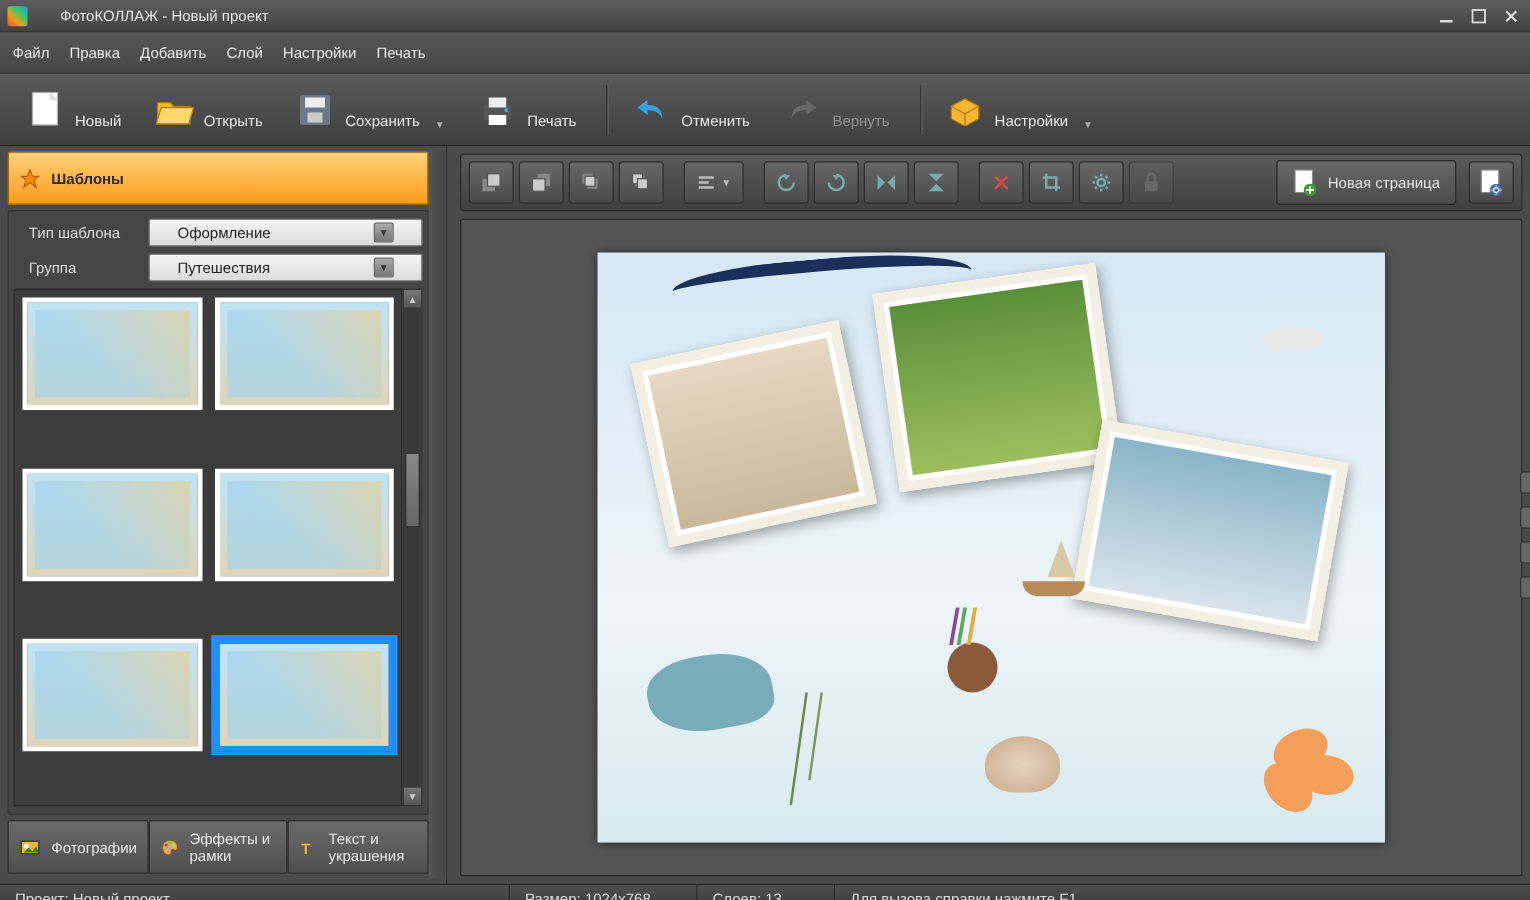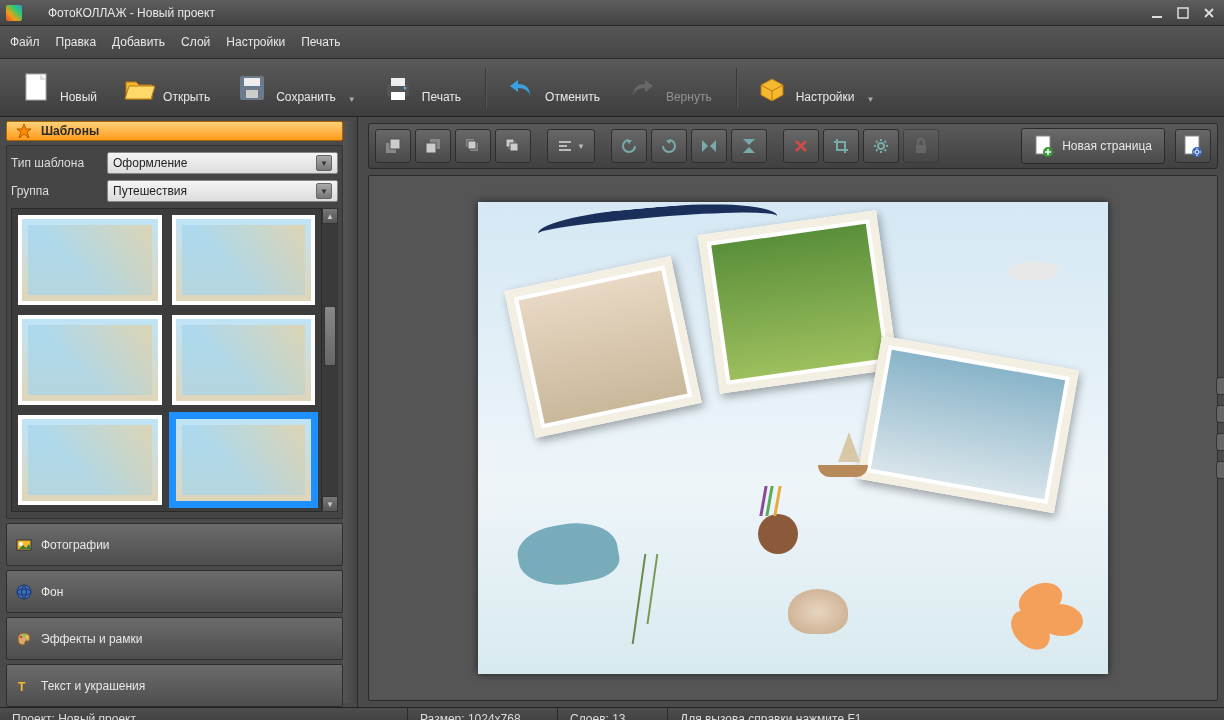--- a/index.html
+++ b/index.html
@@ -25,25 +25,25 @@
 .tsep { width: 2px; height: 40px; background: linear-gradient(to right,#2a2a2a,#666); margin: 0 8px; }
 
 
 .body { display: flex; height: 590px; }
 
 
 .sidebar { width: 358px; background: #4a4a4a; display: flex; flex-direction: column; border-right: 1px solid #2a2a2a; padding: 4px 0 4px 6px; }
 .side-scroll { width: 14px; background: linear-gradient(to right,#555,#444); }
 .panel-head { height: 43px; display: flex; align-items: center; padding: 0 8px; gap: 8px; color: #2a2a2a; background: linear-gradient(#ffd27a,#ff9a1a); border: 1px solid #aa6600; border-radius: 2px; font-weight: bold; cursor: pointer; margin-bottom: 4px; }
 .panel-head.dark { background: linear-gradient(#6b6b6b,#4e4e4e); color: #e8e8e8; border: 1px solid #2e2e2e; font-weight: normal; }
-.panels { display: flex; flex-direction: column; justify-content: center; }
+.panels { display: flex; flex-direction: row; justify-content: center; }
 .panel-body { background: #454545; border: 1px solid #333; border-radius: 2px; padding: 6px 4px; margin-bottom: 4px; flex: 1; display: flex; flex-direction: column; }
 .row { display: flex; align-items: center; gap: 6px; margin-bottom: 6px; }
-.row label { width: 90px; color: #ddd; }
-.select { flex: 1; height: 22px; background: linear-gradient(#f5f5f5,#dcdcdc); border: 1px solid #888; border-radius: 2px; display: flex; align-items: center; justify-content: space-between; padding: 0 5px; color: #222; cursor: pointer; }
+.row label { width: 90px; color: #ddd; margin-left: 12px; }
+.select { flex: 1; height: 22px; background: linear-gradient(#f5f5f5,#dcdcdc); border: 1px solid #888; border-radius: 2px; display: flex; align-items: center; justify-content: space-between; padding: 0 22px; color: #222; cursor: pointer; }
 .select .dd { width: 16px; height: 16px; background: linear-gradient(#aaa,#777); border: 1px solid #666; border-radius: 2px; display: flex; align-items: center; justify-content: center; font-size: 8px; color: #333; }
 
 .thumbs-wrap { display: flex; flex: 1; }
 .thumbs { flex: 1; display: grid; grid-template-columns: 1fr 1fr; gap: 10px; padding: 6px; background: #3c3c3c; border: 1px solid #2a2a2a; overflow: hidden; }
 .thumb { height: 90px; background: linear-gradient(#bfe4f7,#e0d5b8); border: 4px solid #fff; position: relative; cursor: pointer; }
 .thumb.sel { outline: 3px solid #1e90ff; border-color: #1e90ff; }
 .thumb::after { content:""; position:absolute; inset:6px; background: linear-gradient(45deg,#a3d5ed 40%,#e8cf9a); opacity:0.7; }
 .thumb-scroll { width: 16px; background: #484848; display:flex; flex-direction:column; }
 .th-sc-btn { height:16px; background: linear-gradient(#777,#555); border:1px solid #333; font-size:8px; color:#ccc; display:flex; align-items:center; justify-content:center; }
 .th-sc-track { flex:1; background:#3a3a3a; position:relative; }
@@ -260,30 +260,20 @@
                   <rect x="1" y="3" width="14" height="10" fill="#f5b82e" stroke="#333"></rect>
                   <circle cx="5" cy="7" r="2" fill="#fff"></circle>
                   <path d="M3 12 L7 8 L10 11 L13 7 L15 12 Z" fill="#3a7a3a"></path>
                 </svg>
               </span>
             <span>Фотографии</span>
           </div>
           <div class="panel-head dark">
             <span class="side-head-icon">
                 <svg width="16" height="16">
-                  <circle cx="8" cy="8" r="7" fill="#3a6ab8" stroke="#1a3a6a"></circle>
-                  <ellipse cx="8" cy="8" rx="7" ry="3" fill="none" stroke="#1a3a6a"></ellipse>
-                  <path d="M8 1 Q3 8 8 15 Q13 8 8 1" fill="none" stroke="#1a3a6a"></path>
-                </svg>
-              </span>
-            <span>Фон</span>
-          </div>
-          <div class="panel-head dark">
-            <span class="side-head-icon">
-                <svg width="16" height="16">
                   <path d="M8 2 Q14 2 14 8 Q14 11 11 10 Q9 9 9 12 Q9 14 7 14 Q2 14 2 8 Q2 2 8 2" fill="#d8aa6a" stroke="#8a5a2a"></path>
                   <circle cx="5" cy="6" r="1.3" fill="#e03a3a"></circle>
                   <circle cx="8" cy="4.5" r="1.3" fill="#3ae05a"></circle>
                   <circle cx="11" cy="6" r="1.3" fill="#e0d03a"></circle>
                 </svg>
               </span>
             <span>Эффекты и рамки</span>
           </div>
           <div class="panel-head dark">
             <span class="side-head-icon">

